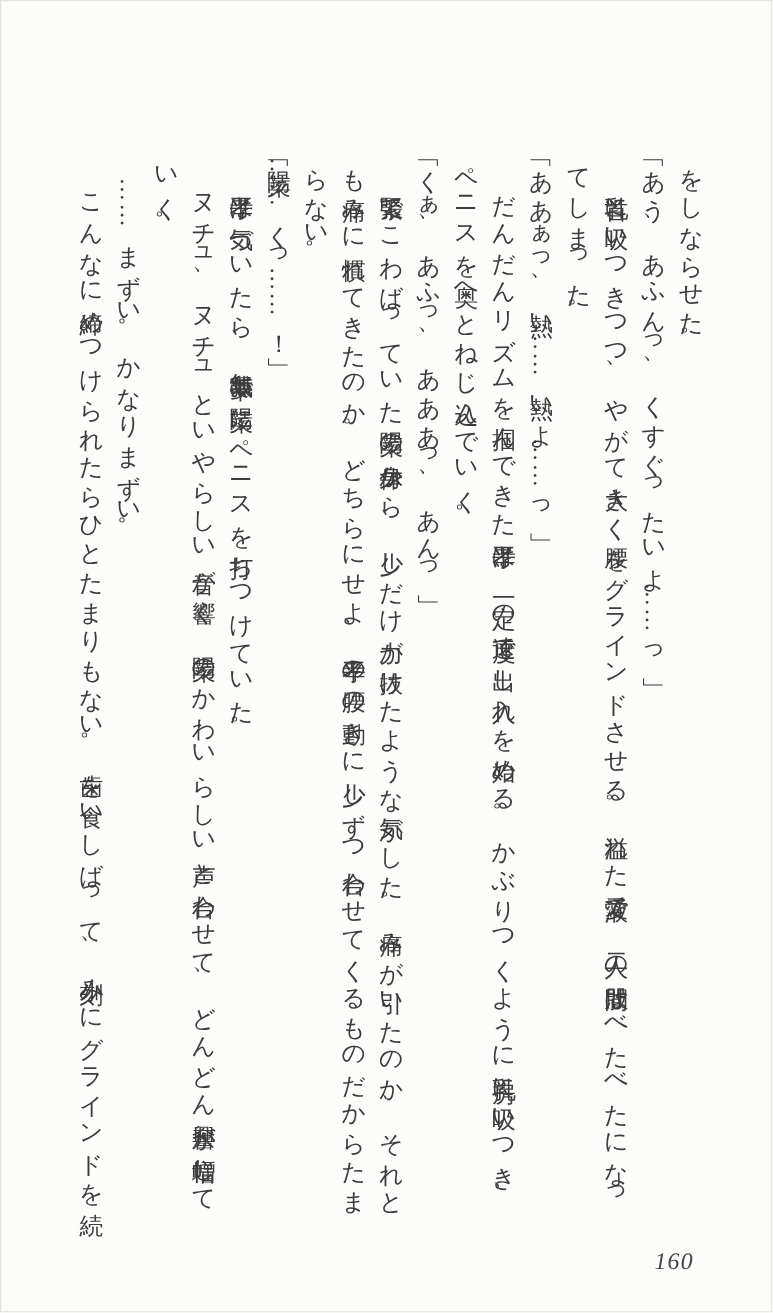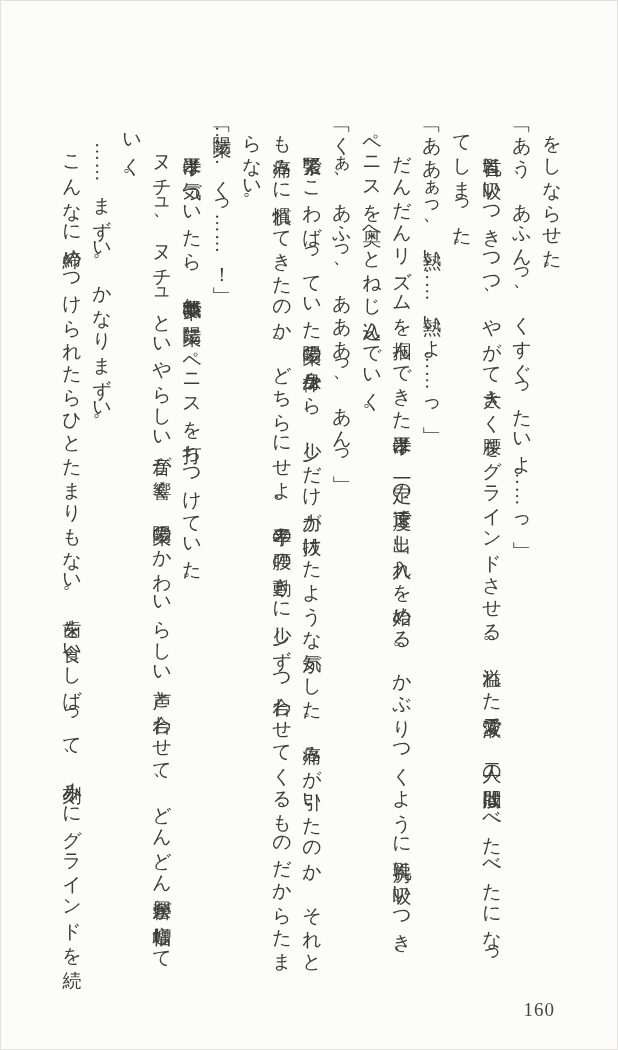--- a/index.html
+++ b/index.html
@@ -33,20 +33,21 @@
     margin: 0;
     padding: 0;
   }
   .text-block p.indent {
     text-indent: 20.5px;
   }
   .page-number {
     position: absolute;
     right: 62px;
     bottom: 28px;
+    font-style: italic;
     font-size: 19px;
     letter-spacing: 1px;
     color: #454545;
     text-align: center;
   }
 </style>
 </head>
 <body>
 
 <div class="book-page">

